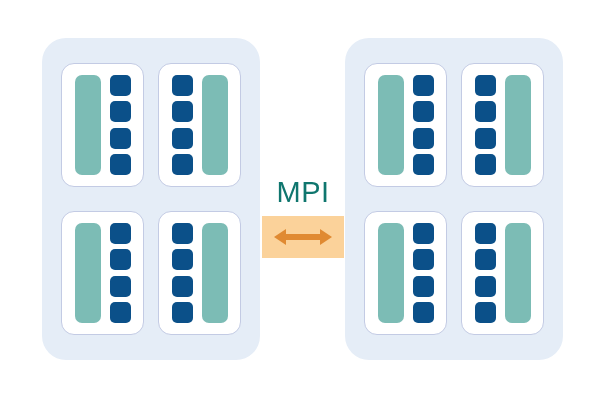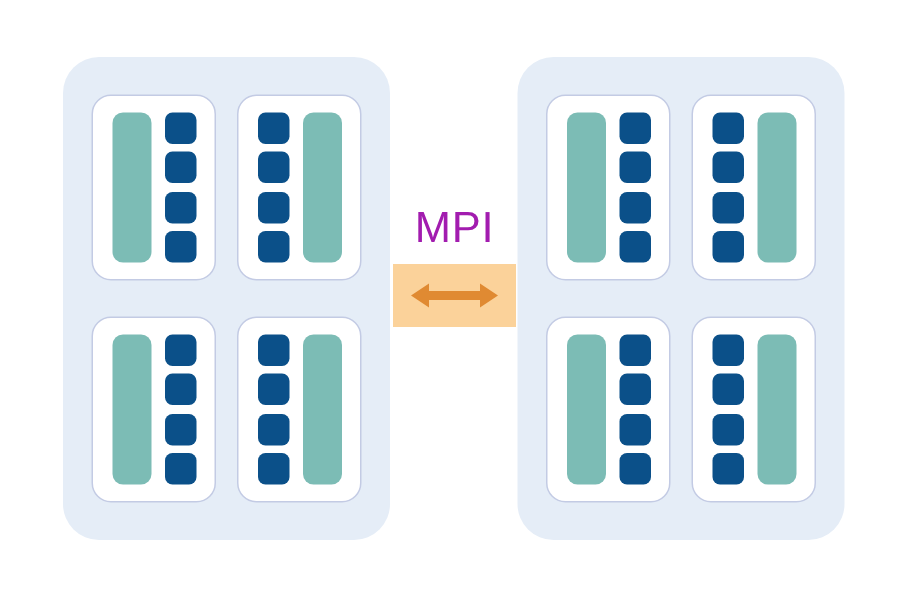--- a/index.html
+++ b/index.html
@@ -73,23 +73,24 @@
   #mpi-link{
     position:absolute;
     left:262px;
     top:128px;
     width:82px;
     text-align:center;
   }
   #mpi-label{
     font-size:29px;
     line-height:48px;
-    color:#a21caf;
+    color:#0f766e;
     letter-spacing:0.5px;
     height:48px;
+    margin-top:40px;
   }
   #mpi-band{
     width:82px;
     height:42px;
     background:#FBD29A;
     display:flex;
     align-items:center;
     justify-content:center;
   }
   #mpi-band svg{display:block;}

